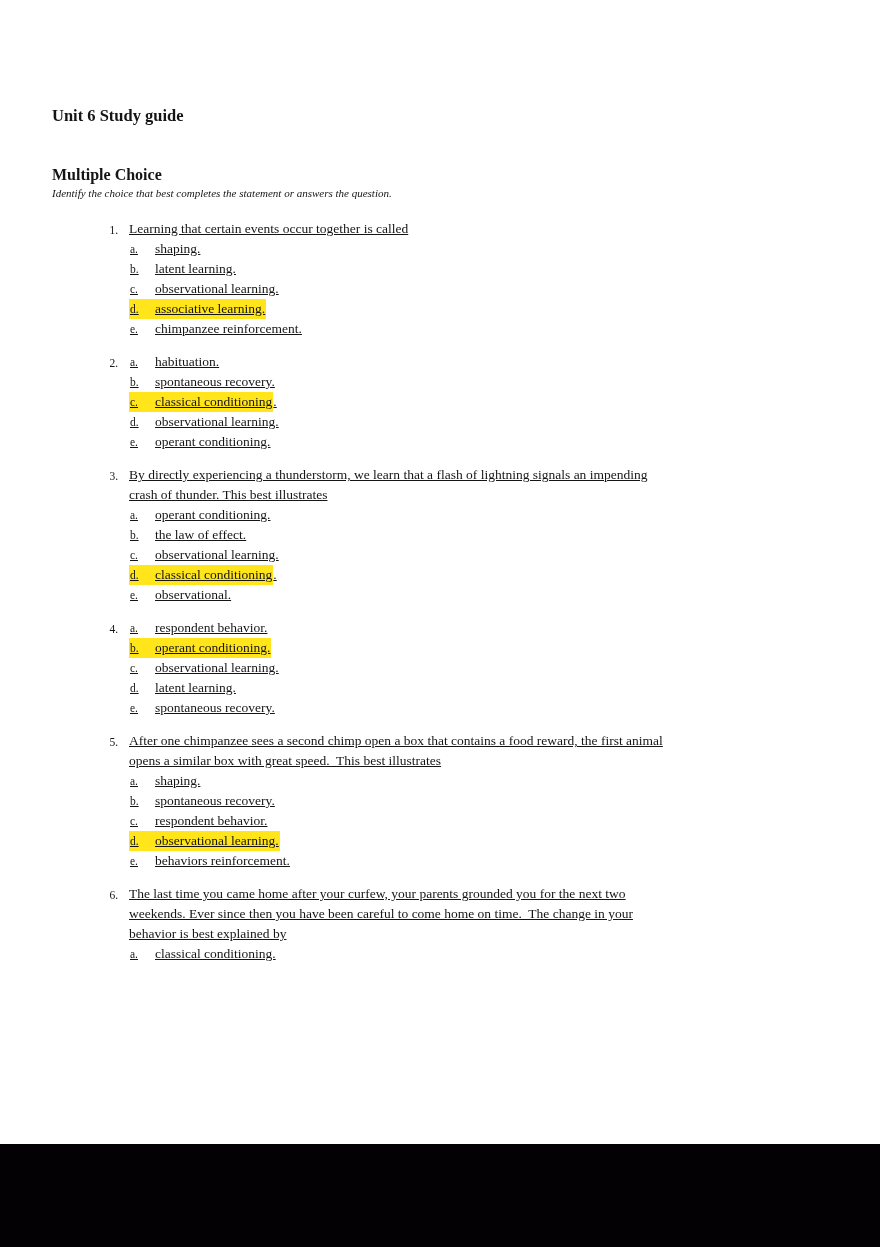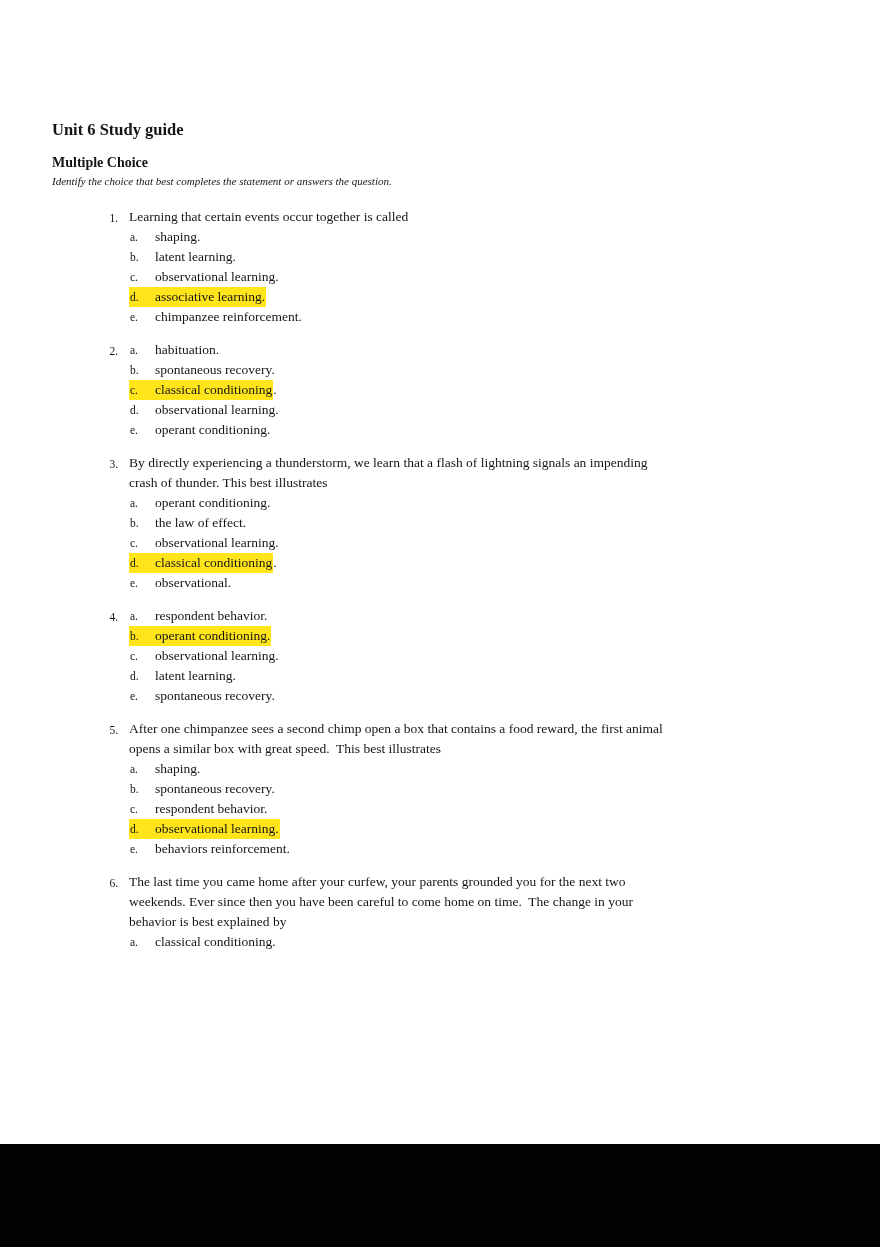--- a/index.html
+++ b/index.html
@@ -8,33 +8,33 @@
     width: 880px;
     height: 1247px;
     background: #ffffff;
     font-family: "Liberation Serif", "DejaVu Serif", serif;
     color: #151515;
     overflow: hidden;
     margin: 0 auto;
   }
   .content {
     position: absolute;
-    top: 120px;
+    top: 106px;
     left: 52px;
     right: 40px;
   }
   .doc-title {
     font-size: 16.5px;
     font-weight: bold;
     line-height: 20px;
     margin: 0;
   }
   .section-heading {
-    margin-top: 14px;
-    font-size: 14px;
+    margin-top: 40px;
+    font-size: 16px;
     font-weight: bold;
     line-height: 18px;
   }
   .instructions {
     font-size: 11px;
     font-style: italic;
     line-height: 18px;
   }
   .questions { margin-top: 17px; }
   .question {
@@ -45,21 +45,21 @@
   }
   .qnum {
     width: 66px;
     padding-right: 11px;
     flex: 0 0 auto;
     text-align: right;
     font-size: 11.5px;
     line-height: 20px;
     padding-top: 1px;
   }
-  .qbody { flex: 1 1 auto; }
+  .qbody { flex: 1 1 auto; text-decoration: underline; }
   .stem {
     white-space: pre-wrap;
     max-width: 700px;
   }
   .opt {
     display: flex;
     align-items: baseline;
   }
   .opt-wrap {
     display: inline-flex;

